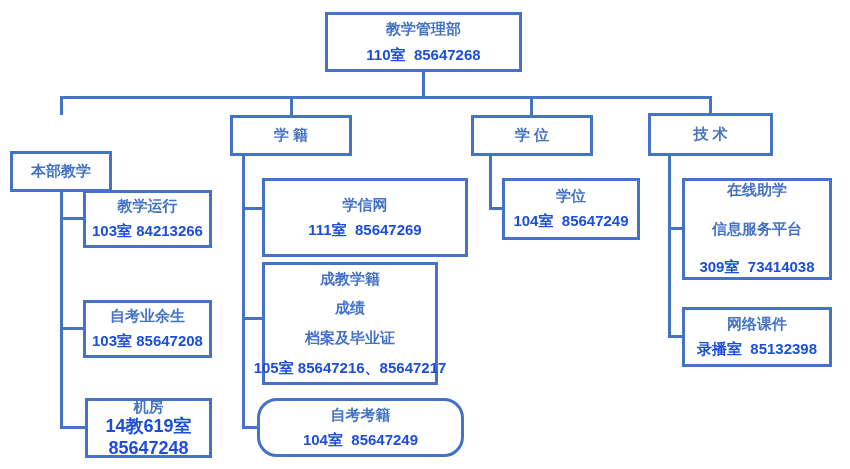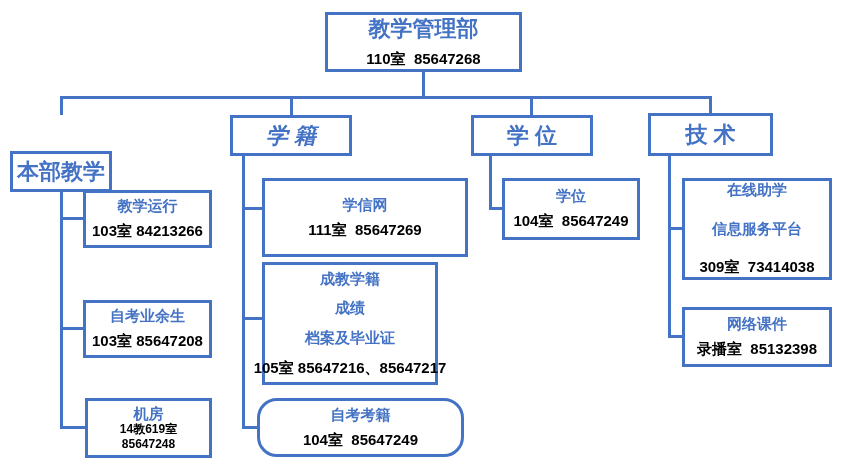--- a/index.html
+++ b/index.html
@@ -20,24 +20,24 @@
     background: #ffffff;
     display: flex;
     flex-direction: column;
     align-items: center;
     justify-content: center;
     text-align: center;
   }
   .line { position: absolute; background: var(--accent); }
   .t { white-space: pre; line-height: 1.25; }
   .blue { color: var(--accent); }
-  .black { color: #000000; }
-  .fz17 { font-size: 22px; }
+  .black { color: #1d4ed8; }
+  .fz17 { font-size: 15px; }
   .fz15 { font-size: 15px; }
-  .fz14 { font-size: 12px; }
+  .fz14 { font-size: 18px; }
   .gap6 { row-gap: 6px; }
   .gap7 { row-gap: 7px; }
   .gap11 { row-gap: 11px; }
   .tight { row-gap: 1px; }
   .tight .t { line-height: 1.15; }
 </style>
 </head>
 <body>
 
 <div class="stage">
@@ -67,21 +67,21 @@
   <div class="line" style="left:668px; top:335px; width:17px; height:3px;"></div>
 
   <div class="box gap7" style="left:325px; top:12px; width:197px; height:60px;">
     <span class="t blue fz17">教学管理部</span>
     <span class="t black fz15">110室  85647268</span>
   </div>
 
   <div class="box" style="left:10px; top:115px; width:102px; height:41px;margin-top:36px;">
     <span class="t blue fz17">本部教学</span>
   </div>
-  <div class="box" style="left:230px; top:115px; width:122px; height:41px;font-style:italic;">
+  <div class="box" style="left:230px; top:115px; width:122px; height:41px;">
     <span class="t blue fz17">学 籍</span>
   </div>
   <div class="box" style="left:471px; top:115px; width:122px; height:41px;">
     <span class="t blue fz17">学 位</span>
   </div>
   <div class="box" style="left:648px; top:113px; width:125px; height:43px;">
     <span class="t blue fz17">技 术</span>
   </div>
 
   <div class="box gap6" style="left:83px; top:190px; width:129px; height:58px;">

